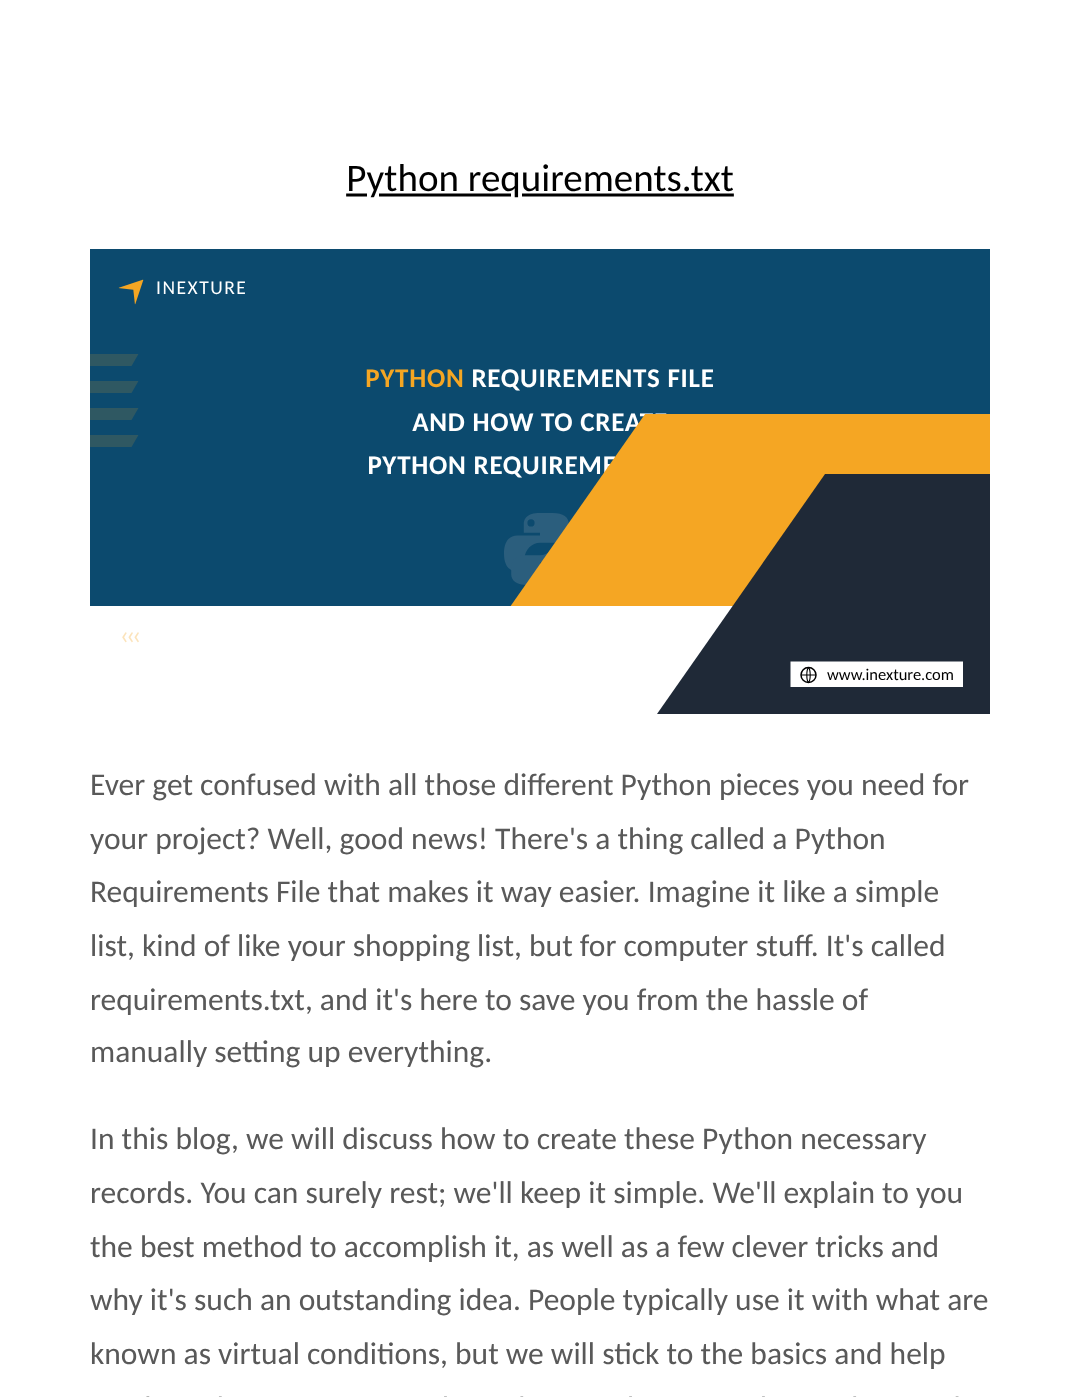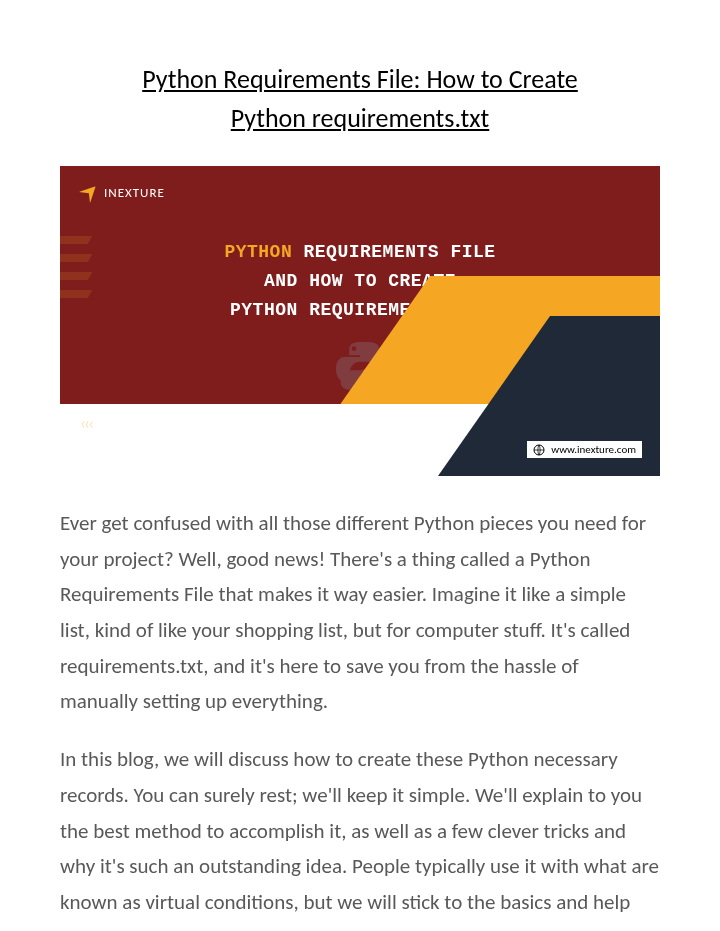--- a/index.html
+++ b/index.html
@@ -15,21 +15,21 @@
     font-size: 26px;
     text-decoration: underline;
     color: #000;
     line-height: 1.5;
     margin-bottom: 28px;
     font-weight: 400;
   }
   .banner {
     width: 100%;
     height: 310px;
-    background: #7f1d1d;
+    background: #0c4a6e;
     position: relative;
     overflow: hidden;
     margin-bottom: 30px;
   }
   .banner-logo {
     position: absolute;
     top: 18px;
     left: 22px;
     display: flex;
     align-items: center;
@@ -51,21 +51,20 @@
   .banner-headline {
     position: absolute;
     top: 72px;
     left: 0;
     right: 0;
     text-align: center;
     font-size: 18px;
     font-weight: 700;
     letter-spacing: 0.5px;
     line-height: 1.6;
-    font-family: Liberation Mono, monospace;
   }
   .banner-headline .hl1 { color: #f5a623; }
   .banner-headline .hl2 { color: #fff; }
   .python-logo {
     position: absolute;
     top: 170px;
     left: 50%;
     transform: translateX(-30px);
     opacity: 0.25;
   }
@@ -156,21 +155,21 @@
     font-size: 21px;
     color: #595959;
     line-height: 1.7;
     margin-bottom: 22px;
   }
 </style>
 </head>
 <body>
 
 <h1 class="title">
-  <span>Python Requirements File: How to Create</span><br>
+  <br>
   <span>Python requirements.txt</span>
 </h1>
 
 <div class="banner">
   <div class="banner-stripes-left">
     <div></div>
       <div></div>
       <div></div>
       <div></div>
   </div>

